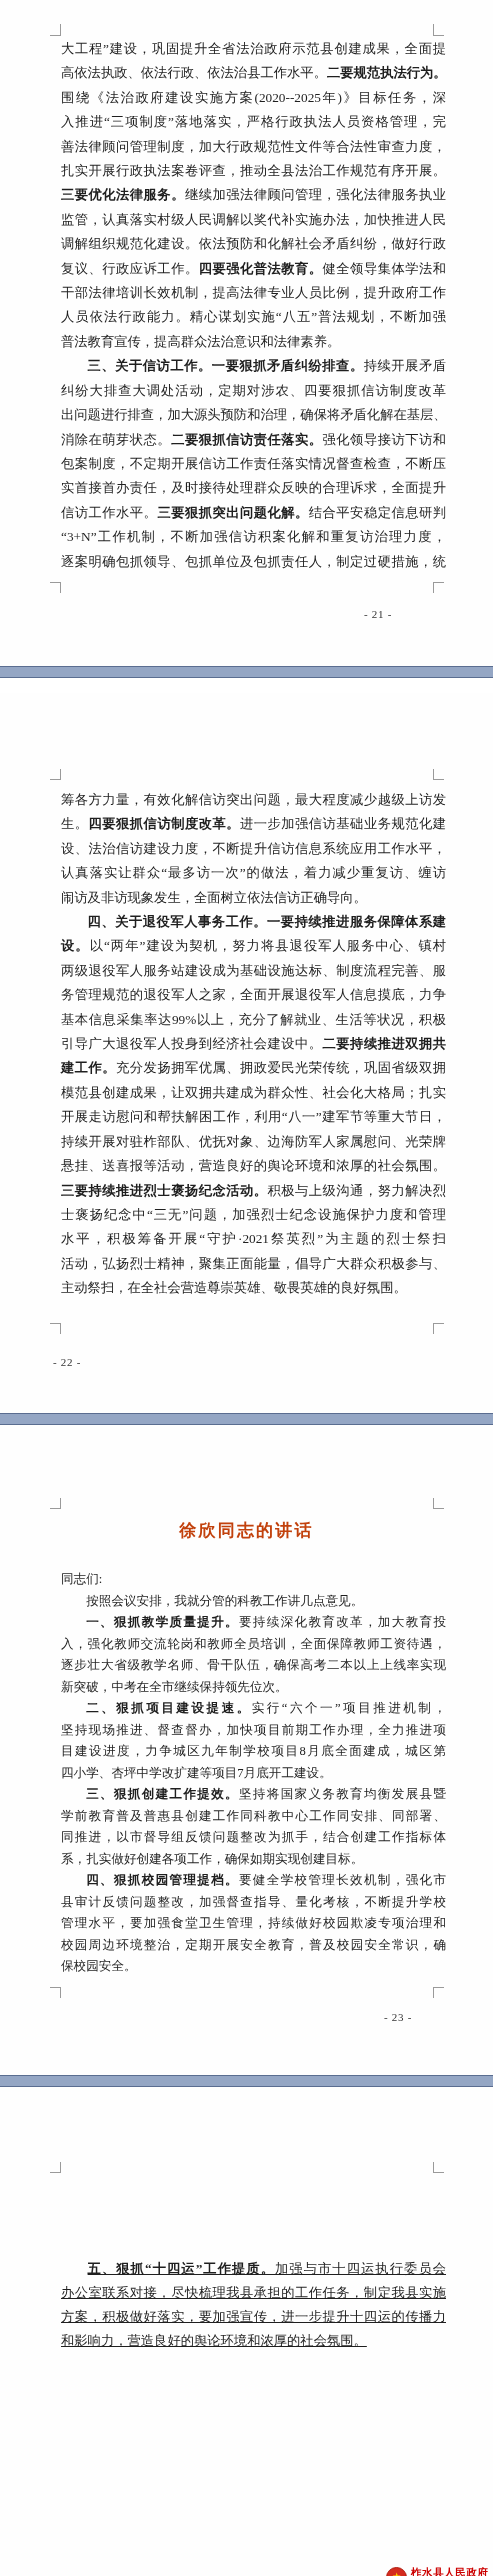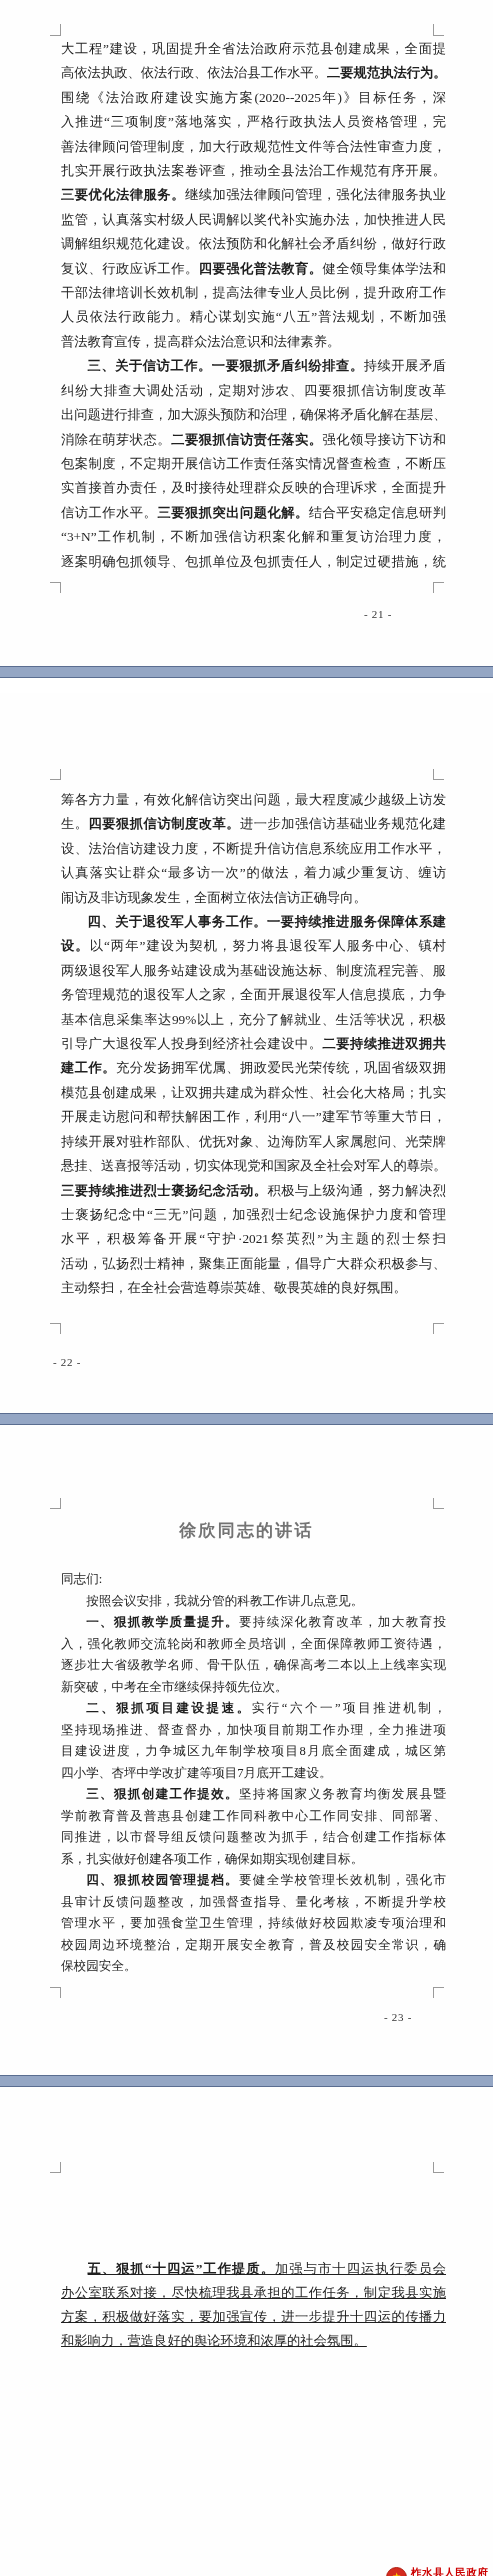--- a/index.html
+++ b/index.html
@@ -36,21 +36,21 @@
   .line.end{text-align-last:left;-moz-text-align-last:left;white-space:normal;}
   .line.indent{padding-left:2em;}
   .b{font-weight:700;}
   .doc-title{
     position:absolute;
     top:83px;left:0;width:100%;
     text-align:center;
     font-size:17px;
     font-weight:700;
     letter-spacing:2.2px;
-    color:#737373;
+    color:#c2410c;
   }
   .pagenum{
     position:absolute;
     font-size:11px;
     letter-spacing:0.7px;
     color:#333;
   }
   #page-21 .pagenum{top:608px;right:101px;}
   #page-22 .pagenum{top:663px;left:53px;}
   #page-23 .pagenum{top:586px;right:81px;}
@@ -136,21 +136,21 @@
         <div class="line indent"><span class="b">四、关于退役军人事务工作。一要持续推进服务保障体系建</span></div>
         <div class="line"><span class="b">设。</span><span>以“两年”建设为契机，努力将县退役军人服务中心、镇村</span></div>
         <div class="line"><span>两级退役军人服务站建设成为基础设施达标、制度流程完善、服</span></div>
         <div class="line"><span>务管理规范的退役军人之家，全面开展退役军人信息摸底，力争</span></div>
         <div class="line"><span>基本信息采集率达99%以上，充分了解就业、生活等状况，积极</span></div>
         <div class="line"><span>引导广大退役军人投身到经济社会建设中。</span><span class="b">二要持续推进双拥共</span></div>
         <div class="line"><span class="b">建工作。</span><span>充分发扬拥军优属、拥政爱民光荣传统，巩固省级双拥</span></div>
         <div class="line"><span>模范县创建成果，让双拥共建成为群众性、社会化大格局；扎实</span></div>
         <div class="line"><span>开展走访慰问和帮扶解困工作，利用“八一”建军节等重大节日，</span></div>
         <div class="line"><span>持续开展对驻柞部队、优抚对象、边海防军人家属慰问、光荣牌</span></div>
-        <div class="line"><span>悬挂、送喜报等活动，切实体现党和国家及全社会对军人的尊崇。</span></div>
+        <div class="line"><span>悬挂、送喜报等活动，营造良好的舆论环境和浓厚的社会氛围。</span></div>
         <div class="line"><span class="b">三要持续推进烈士褒扬纪念活动。</span><span>积极与上级沟通，努力解决烈</span></div>
         <div class="line"><span>士褒扬纪念中“三无”问题，加强烈士纪念设施保护力度和管理</span></div>
         <div class="line"><span>水平，积极筹备开展“守护·2021祭英烈”为主题的烈士祭扫</span></div>
         <div class="line"><span>活动，弘扬烈士精神，聚集正面能量，倡导广大群众积极参与、</span></div>
         <div class="line end"><span>主动祭扫，在全社会营造尊崇英雄、敬畏英雄的良好氛围。</span></div>
       </div>
     <div class="cm bl"></div>
     <div class="cm br"></div>
     <div class="pagenum">- 22 -</div>
   </section>

